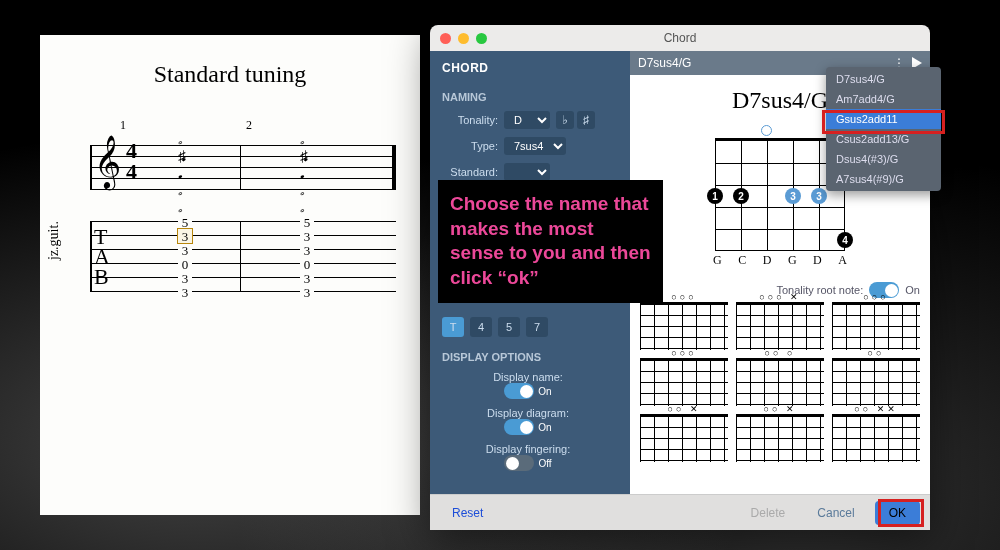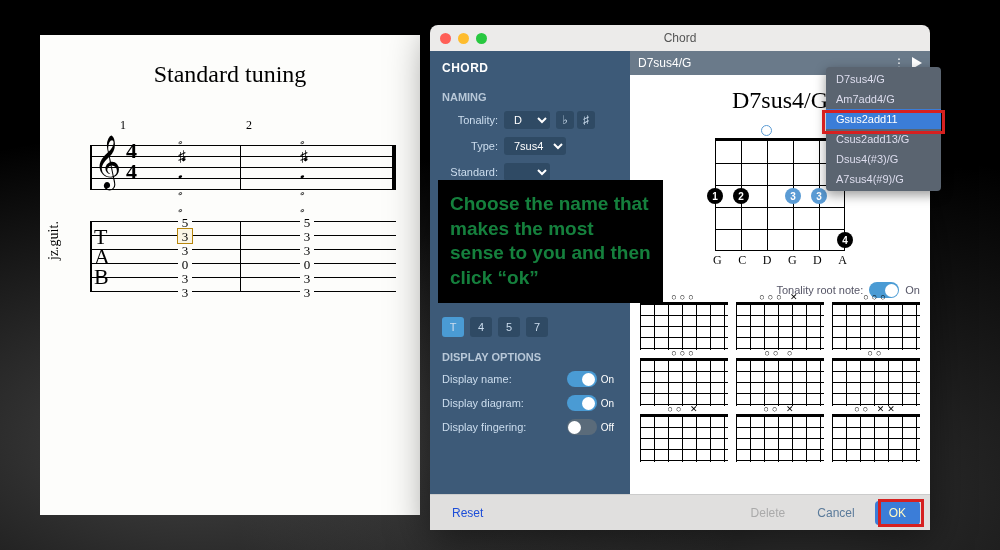--- a/index.html
+++ b/index.html
@@ -74,21 +74,21 @@
   .left-panel h3{color:#fff;font-size:12px;letter-spacing:0.5px;margin-bottom:2px;}
   .left-panel .section-hdr{color:#b8c8d8;font-size:11px;font-weight:bold;margin-top:6px;}
   .row{display:flex;align-items:center;gap:6px;font-size:11px;}
   .row label{width:56px;text-align:right;color:#cde;}
   .sel{background:#2f4a64;border:none;color:#fff;padding:2px 6px;border-radius:3px;font-size:11px;min-width:46px;}
   .flat-sharp{display:flex;gap:3px;}
   .fs-btn{width:18px;height:18px;background:#2f4a64;color:#cde;display:flex;align-items:center;justify-content:center;border-radius:3px;font-size:12px;}
   .fretnums{display:flex;gap:6px;margin-top:4px;}
   .fretnums div{width:22px;height:20px;background:#2f4a64;border-radius:3px;display:flex;align-items:center;justify-content:center;font-size:11px;}
   .fretnums div:first-child{background:#4a9bd4;}
-  .toggle-row{display:flex;align-items:center;justify-content:space-between;font-size:11px;padding-right:4px;}
+  .toggle-row{display:flex;align-items:center;justify-content:space-between;font-size:11px;padding-right:4px;flex-direction:column;}
   .toggle{width:30px;height:16px;background:#4a9bd4;border-radius:8px;position:relative;}
   .toggle.off{background:#5a6b7a;}
   .toggle::after{content:"";position:absolute;width:13px;height:13px;background:#fff;border-radius:50%;top:1.5px;right:1.5px;}
   .toggle.off::after{left:1.5px;right:auto;}
   .toggle-label{color:#cde;}
   .on-label{color:#fff;font-size:10px;margin-left:4px;}
 
   .right-panel{flex:1;background:#fff;display:flex;flex-direction:column;position:relative;}
   .chord-name-bar{background:#6a7a8a;color:#fff;padding:5px 8px;display:flex;align-items:center;gap:6px;font-size:12px;}
   .chord-name-field{flex:1;}
@@ -124,31 +124,31 @@
     repeating-linear-gradient(#000 0 1px,transparent 1px 11px),
     repeating-linear-gradient(90deg,#000 0 1px,transparent 1px 14px);}
   .alt-mini::before{content:attr(data-top);position:absolute;top:-12px;left:0;right:0;font-size:9px;text-align:center;letter-spacing:3px;}
   
   .footer{height:36px;background:#e0dfde;display:flex;align-items:center;padding:0 10px;gap:8px;border-top:1px solid #ccc;}
   .footer .spacer{flex:1;}
   .btn{padding:4px 12px;border-radius:4px;font-size:12px;border:none;background:transparent;color:#666;}
   .btn.reset{color:#1d4ed8;}
   .btn.delete{color:#aaa;}
   .btn.cancel{color:#5a7a9a;}
-  .btn.ok{background:#3b7dd8;color:#fef9c3;padding:5px 14px;}
+  .btn.ok{background:#3b7dd8;color:#000000;padding:5px 14px;}
   .ok-highlight{position:absolute;right:6px;bottom:3px;width:46px;height:28px;border:3px solid #d62020;pointer-events:none;}
 
   
   .dropdown{position:absolute;left:826px;top:67px;width:115px;background:#5a6470;border-radius:4px;box-shadow:0 4px 12px rgba(0,0,0,0.4);font-size:11px;color:#dde;z-index:50;padding:2px 0;}
   .dropdown .item{padding:4px 10px;white-space:nowrap;}
   .dropdown .item.selected{background:#3b7dd8;color:#fff;}
   .dd-highlight{position:absolute;left:822px;top:110px;width:123px;height:24px;border:3px solid #d62020;pointer-events:none;z-index:51;}
 
   
-  .callout{position:absolute;left:438px;top:180px;width:225px;background:#000;color:#15803d;padding:12px 12px;font-size:19px;font-weight:bold;line-height:1.3;z-index:40;}
+  .callout{position:absolute;left:438px;top:180px;width:225px;background:#000;color:#ec4899;padding:12px 12px;font-size:19px;font-weight:bold;line-height:1.3;z-index:40;}
 </style>
 </head>
 <body>
 
 <div class="smoke"></div>
 
 <div class="sheet">
   <div class="tuning-title">Standard tuning</div>
   <div class="instr-label">jz.guit.</div>
   <div class="staff-area">

